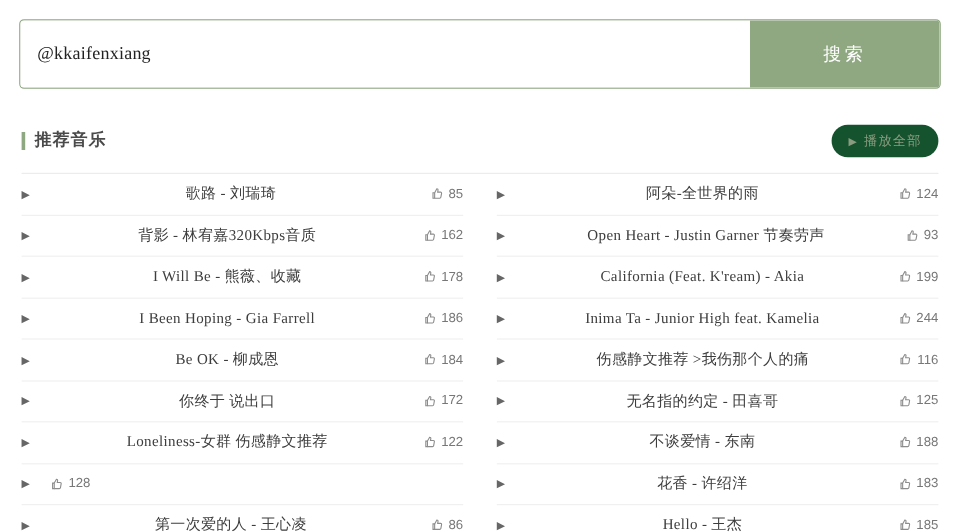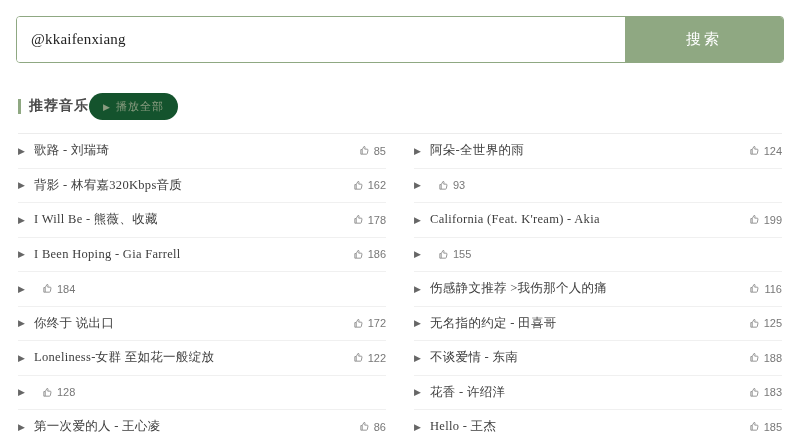--- a/index.html
+++ b/index.html
@@ -15,21 +15,21 @@
     overflow: hidden;
   }
 
   
   .search-wrap {
     padding: 16px 16px 0 16px;
     box-sizing: border-box;
   }
   .search-bar {
     display: flex;
-    height: 47px;
+    height: 58px;
     border: 1px solid #8fa882;
     border-radius: 4px;
     overflow: hidden;
     box-sizing: border-box;
   }
   .search-input {
     flex: 1 1 auto;
     border: none;
     outline: none;
     font-size: 15px;
@@ -48,20 +48,21 @@
     font-family: "Liberation Sans", sans-serif;
     letter-spacing: 3px;
     cursor: pointer;
   }
 
   
   .section-head {
     margin: 30px 18px 0 18px;
     display: flex;
     align-items: center;
+    justify-content: space-between;
     height: 26px;
   }
   .section-title {
     display: flex;
     align-items: center;
     font-size: 14px;
     font-weight: bold;
     color: #4a4a4a;
     letter-spacing: 1px;
   }
@@ -121,20 +122,21 @@
   }
   .song-name {
     flex: 1 1 auto;
     font-size: 12.5px;
     font-family: "Liberation Serif", serif;
     color: #3d3d3d;
     white-space: nowrap;
     overflow: hidden;
     text-overflow: ellipsis;
     letter-spacing: 0.3px;
+    text-align: center;
   }
   .song-likes {
     flex: 0 0 auto;
     display: flex;
     align-items: center;
     font-size: 11px;
     color: #777;
     font-family: "Liberation Sans", sans-serif;
     margin-left: 8px;
     text-align: center;
@@ -217,20 +219,21 @@
             <svg width="11" height="11" viewBox="0 0 24 24" fill="none" stroke="currentColor" stroke-width="2">
               <path d="M7 10v10H4V10h3z"></path>
               <path d="M7 10l4-7c1.6 0 2.4 1 2.1 2.4L12.5 9h5.3c1.2 0 2 1 1.8 2.1l-1.3 7c-.2 1-.9 1.9-2 1.9H7"></path>
             </svg>
           </span>
           <span>186</span>
         </span>
       </div>
       <div class="song-row">
         <span class="song-play">▶</span>
+        <span class="song-name">Be OK - 柳成恩</span>
         <span class="song-likes">
           <span class="thumb-icon">
             <svg width="11" height="11" viewBox="0 0 24 24" fill="none" stroke="currentColor" stroke-width="2">
               <path d="M7 10v10H4V10h3z"></path>
               <path d="M7 10l4-7c1.6 0 2.4 1 2.1 2.4L12.5 9h5.3c1.2 0 2 1 1.8 2.1l-1.3 7c-.2 1-.9 1.9-2 1.9H7"></path>
             </svg>
           </span>
           <span>184</span>
         </span>
       </div>
@@ -242,21 +245,21 @@
             <svg width="11" height="11" viewBox="0 0 24 24" fill="none" stroke="currentColor" stroke-width="2">
               <path d="M7 10v10H4V10h3z"></path>
               <path d="M7 10l4-7c1.6 0 2.4 1 2.1 2.4L12.5 9h5.3c1.2 0 2 1 1.8 2.1l-1.3 7c-.2 1-.9 1.9-2 1.9H7"></path>
             </svg>
           </span>
           <span>172</span>
         </span>
       </div>
       <div class="song-row">
         <span class="song-play">▶</span>
-        <span class="song-name">Loneliness-女群 至如花一般绽放</span>
+        <span class="song-name">Loneliness-女群 伤感静文推荐</span>
         <span class="song-likes">
           <span class="thumb-icon">
             <svg width="11" height="11" viewBox="0 0 24 24" fill="none" stroke="currentColor" stroke-width="2">
               <path d="M7 10v10H4V10h3z"></path>
               <path d="M7 10l4-7c1.6 0 2.4 1 2.1 2.4L12.5 9h5.3c1.2 0 2 1 1.8 2.1l-1.3 7c-.2 1-.9 1.9-2 1.9H7"></path>
             </svg>
           </span>
           <span>122</span>
         </span>
       </div>
@@ -295,20 +298,21 @@
             <svg width="11" height="11" viewBox="0 0 24 24" fill="none" stroke="currentColor" stroke-width="2">
               <path d="M7 10v10H4V10h3z"></path>
               <path d="M7 10l4-7c1.6 0 2.4 1 2.1 2.4L12.5 9h5.3c1.2 0 2 1 1.8 2.1l-1.3 7c-.2 1-.9 1.9-2 1.9H7"></path>
             </svg>
           </span>
           <span>124</span>
         </span>
       </div>
       <div class="song-row">
         <span class="song-play">▶</span>
+        <span class="song-name">Open Heart - Justin Garner 节奏劳声</span>
         <span class="song-likes">
           <span class="thumb-icon">
             <svg width="11" height="11" viewBox="0 0 24 24" fill="none" stroke="currentColor" stroke-width="2">
               <path d="M7 10v10H4V10h3z"></path>
               <path d="M7 10l4-7c1.6 0 2.4 1 2.1 2.4L12.5 9h5.3c1.2 0 2 1 1.8 2.1l-1.3 7c-.2 1-.9 1.9-2 1.9H7"></path>
             </svg>
           </span>
           <span>93</span>
         </span>
       </div>
@@ -320,28 +324,29 @@
             <svg width="11" height="11" viewBox="0 0 24 24" fill="none" stroke="currentColor" stroke-width="2">
               <path d="M7 10v10H4V10h3z"></path>
               <path d="M7 10l4-7c1.6 0 2.4 1 2.1 2.4L12.5 9h5.3c1.2 0 2 1 1.8 2.1l-1.3 7c-.2 1-.9 1.9-2 1.9H7"></path>
             </svg>
           </span>
           <span>199</span>
         </span>
       </div>
       <div class="song-row">
         <span class="song-play">▶</span>
-        <span class="song-likes">
-          <span class="thumb-icon">
-            <svg width="11" height="11" viewBox="0 0 24 24" fill="none" stroke="currentColor" stroke-width="2">
-              <path d="M7 10v10H4V10h3z"></path>
-              <path d="M7 10l4-7c1.6 0 2.4 1 2.1 2.4L12.5 9h5.3c1.2 0 2 1 1.8 2.1l-1.3 7c-.2 1-.9 1.9-2 1.9H7"></path>
-            </svg>
-          </span>
-          <span>155</span>
+        <span class="song-name">Inima Ta - Junior High feat. Kamelia</span>
+        <span class="song-likes">
+          <span class="thumb-icon">
+            <svg width="11" height="11" viewBox="0 0 24 24" fill="none" stroke="currentColor" stroke-width="2">
+              <path d="M7 10v10H4V10h3z"></path>
+              <path d="M7 10l4-7c1.6 0 2.4 1 2.1 2.4L12.5 9h5.3c1.2 0 2 1 1.8 2.1l-1.3 7c-.2 1-.9 1.9-2 1.9H7"></path>
+            </svg>
+          </span>
+          <span>244</span>
         </span>
       </div>
       <div class="song-row">
         <span class="song-play">▶</span>
         <span class="song-name">伤感静文推荐 &gt;我伤那个人的痛</span>
         <span class="song-likes">
           <span class="thumb-icon">
             <svg width="11" height="11" viewBox="0 0 24 24" fill="none" stroke="currentColor" stroke-width="2">
               <path d="M7 10v10H4V10h3z"></path>
               <path d="M7 10l4-7c1.6 0 2.4 1 2.1 2.4L12.5 9h5.3c1.2 0 2 1 1.8 2.1l-1.3 7c-.2 1-.9 1.9-2 1.9H7"></path>

